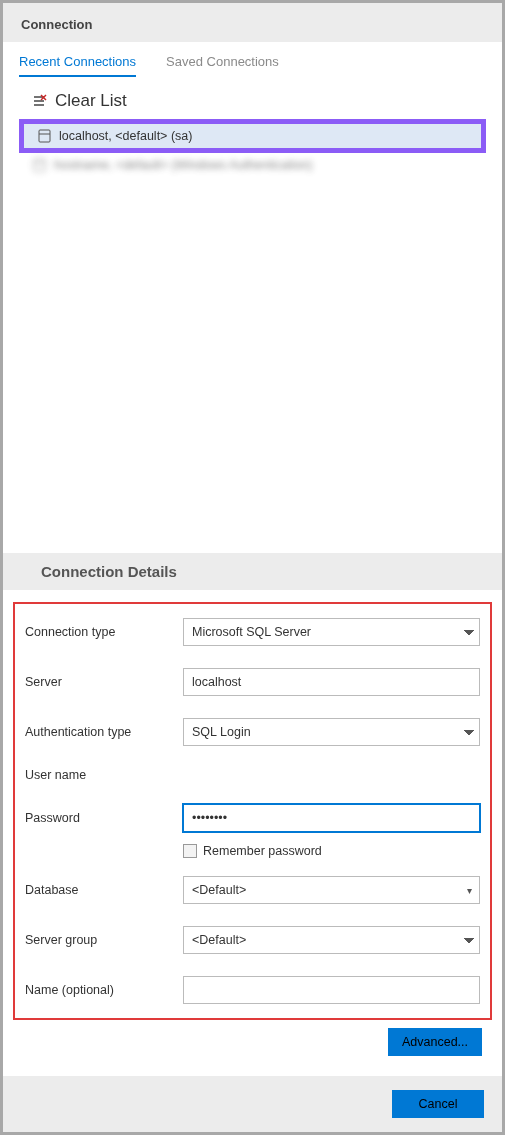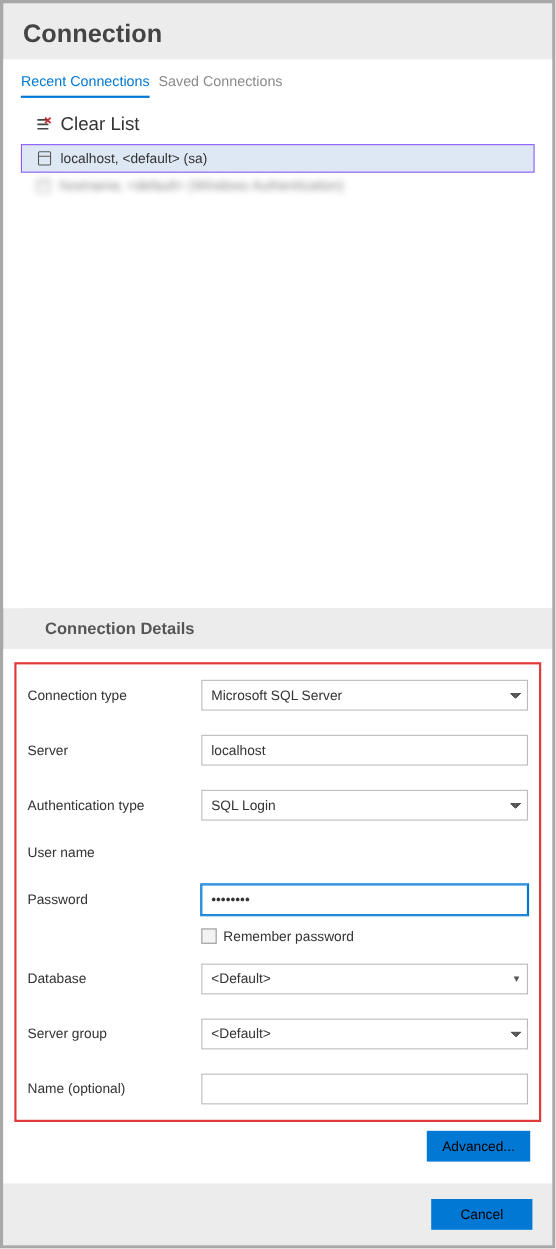--- a/index.html
+++ b/index.html
@@ -1,27 +1,27 @@
 <!DOCTYPE html>
 <html><head>
 <meta charset="utf-8">
 <style>
   * { box-sizing: border-box; margin: 0; padding: 0; }
   html, body { width: 505px; height: 1135px; font-family: "Segoe UI", Arial, sans-serif; font-size: 13px; color: #333; }
   .window { width: 505px; height: 1135px; border: 3px solid #a8a8a8; background: #ececec; display: flex; flex-direction: column; }
   .header { padding: 14px 18px 10px 18px; }
-  .header h1 { font-size: 23px; font-weight: 600; color: #444; }
+  .header h1 { font-size: 13px; font-weight: 600; color: #444; }
   .main { background: #fff; margin: 0; flex: 1; display: flex; flex-direction: column; }
-  .tabs { display: flex; gap: 8px; padding: 8px 16px 0 16px; border-bottom: 0; }
+  .tabs { display: flex; gap: 30px; padding: 8px 16px 0 16px; border-bottom: 0; }
   .tab { font-size: 13px; color: #8a8a8a; padding: 4px 0 6px 0; cursor: pointer; }
   .tab.active { color: #0078d4; border-bottom: 2px solid #0078d4; font-weight: 400; }
   .list-area { padding: 10px 16px 4px 16px; flex: 1; }
   .clear-row { display: flex; align-items: center; gap: 8px; padding: 4px 4px 8px 14px; font-size: 17px; color: #333; cursor: pointer; }
   .conn-row { display: flex; align-items: center; gap: 8px; padding: 5px 4px 5px 14px; font-size: 12.5px; color: #333; cursor: pointer; }
-  .conn-row.selected { background: #dee8f5; border: 1px solid #8b5cf6; }
+  .conn-row.selected { background: #dee8f5; border: 5px solid #8b5cf6; }
   .conn-row.blurred { filter: blur(3px); opacity: .6; }
   .clear-icon svg, .server-icon svg { display: block; }
 
   .details-header { background: #ececec; padding: 10px 18px; margin-left: 20px; }
   .details-header h2 { font-size: 15px; font-weight: 600; color: #555; }
   .details-body { background: #fff; padding: 12px 10px 8px 10px; }
   .redbox { border: 2px solid #e03a3a; padding: 14px 10px 10px 10px; }
   .field-row { display: flex; align-items: center; margin-bottom: 22px; }
   .field-row.tight { }
   .field-label { width: 158px; font-size: 12.5px; color: #333; }

